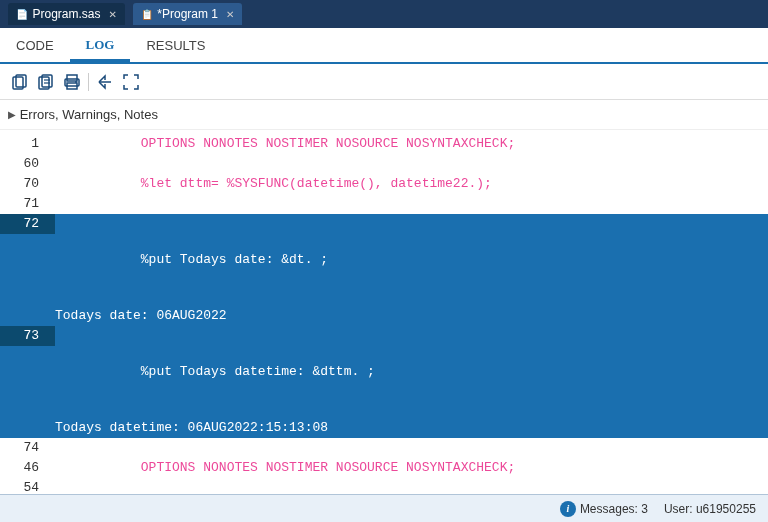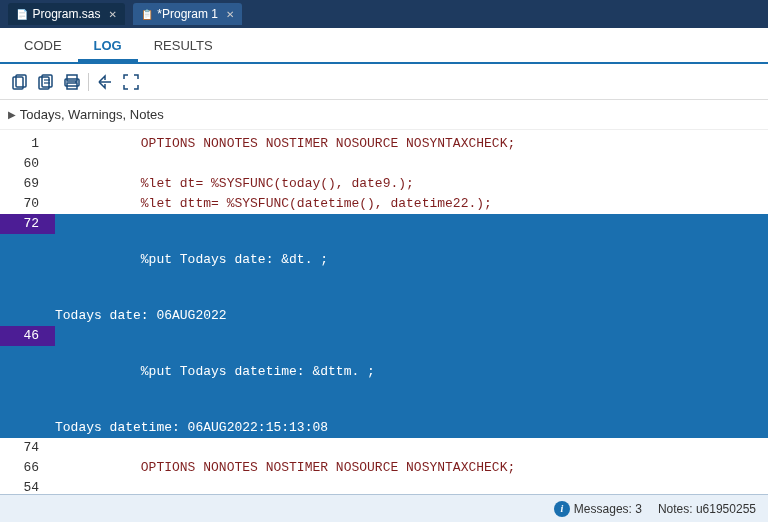--- a/index.html
+++ b/index.html
@@ -47,37 +47,38 @@
       color: #ccc;
       cursor: pointer;
       margin-left: 4px;
     }
 
     
     .nav-tabs {
       display: flex;
       background: #fff;
       border-bottom: 2px solid #1a6faf;
-      padding: 0 8px;
+      padding: 0 0;
       font-family: Arial, sans-serif;
       height: 36px;
       align-items: flex-end;
     }
     .nav-tab {
       padding: 6px 16px;
       font-size: 13px;
       cursor: pointer;
       color: #444;
       border-bottom: 3px solid transparent;
       font-weight: normal;
     }
     .nav-tab.active {
       color: #1a6faf;
       border-bottom: 3px solid #1a6faf;
       font-weight: bold;
+      font-family: Liberation Serif, serif;
     }
 
     
     .toolbar {
       display: flex;
       align-items: center;
       padding: 4px 8px;
       gap: 2px;
       border-bottom: 1px solid #ddd;
       background: #fff;
@@ -139,28 +140,28 @@
       padding-right: 16px;
       color: #333;
       font-size: 13px;
       user-select: none;
       flex-shrink: 0;
     }
     .line-content {
       flex: 1;
       font-size: 13px;
       white-space: pre;
-      color: #7f1d1d;
+      color: #ec4899;
     }
     .line-highlighted {
       background: #1a6faf;
       color: #fff;
     }
     .line-highlighted .line-num {
-      background: #4c1d95;
+      background: #0c4a6e;
       color: #fff;
     }
     .line-highlighted .line-content {
       color: #fff;
       margin-top: 36px;
     }
 
     
     .status-bar {
       background: #e8f0f8;
@@ -253,70 +254,70 @@
       <polyline points="1,5 1,1 5,1" stroke="#1a4a7a" stroke-width="1.5" fill="none"></polyline>
       <polyline points="11,1 15,1 15,5" stroke="#1a4a7a" stroke-width="1.5" fill="none"></polyline>
       <polyline points="15,11 15,15 11,15" stroke="#1a4a7a" stroke-width="1.5" fill="none"></polyline>
       <polyline points="5,15 1,15 1,11" stroke="#1a4a7a" stroke-width="1.5" fill="none"></polyline>
     </svg>
   </div>
 </div>
 
 <div class="filter-bar">
   <span class="filter-arrow">▶</span>
-  <span>Todays, Warnings, Notes</span>
+  <span>Errors, Warnings, Notes</span>
 </div>
 
 <div class="code-area">
 
 <div class="code-line">
       <span class="line-num">1</span>
       <span class="line-content">           OPTIONS NONOTES NOSTIMER NOSOURCE NOSYNTAXCHECK;</span>
     </div>
     <div class="code-line">
       <span class="line-num">60</span>
       <span class="line-content"></span>
     </div>
     <div class="code-line">
-      <span class="line-num">69</span>
-      <span class="line-content">           %let dt= %SYSFUNC(today(), date9.);</span>
-    </div>
-    <div class="code-line">
       <span class="line-num">70</span>
       <span class="line-content">           %let dttm= %SYSFUNC(datetime(), datetime22.);</span>
+    </div>
+    <div class="code-line">
+      <span class="line-num">71</span>
+      <span class="line-content"></span>
     </div>
     <div class="code-line line-highlighted">
       <span class="line-num">72</span>
       <span class="line-content">           %put Todays date: &amp;dt. ;</span>
     </div>
     <div class="code-line line-highlighted">
       <span class="line-num"></span>
       <span class="line-content">Todays date: 06AUG2022</span>
     </div>
     <div class="code-line line-highlighted">
-      <span class="line-num">46</span>
+      <span class="line-num">73</span>
       <span class="line-content">           %put Todays datetime: &amp;dttm. ;</span>
     </div>
     <div class="code-line line-highlighted">
       <span class="line-num"></span>
       <span class="line-content">Todays datetime: 06AUG2022:15:13:08</span>
     </div>
     <div class="code-line">
       <span class="line-num">74</span>
       <span class="line-content"></span>
     </div>
     <div class="code-line">
-      <span class="line-num">66</span>
+      <span class="line-num">46</span>
       <span class="line-content">           OPTIONS NONOTES NOSTIMER NOSOURCE NOSYNTAXCHECK;</span>
     </div>
     <div class="code-line">
       <span class="line-num">54</span>
       <span class="line-content"></span>
     </div>
   </div>
 
 <div class="status-bar">
   <div class="status-messages">
     <div class="info-icon">i</div>
     <span>Messages: 3</span>
   </div>
-  <span>Notes: u61950255</span>
+  <span>User: u61950255</span>
 </div>
 
 </body></html>

